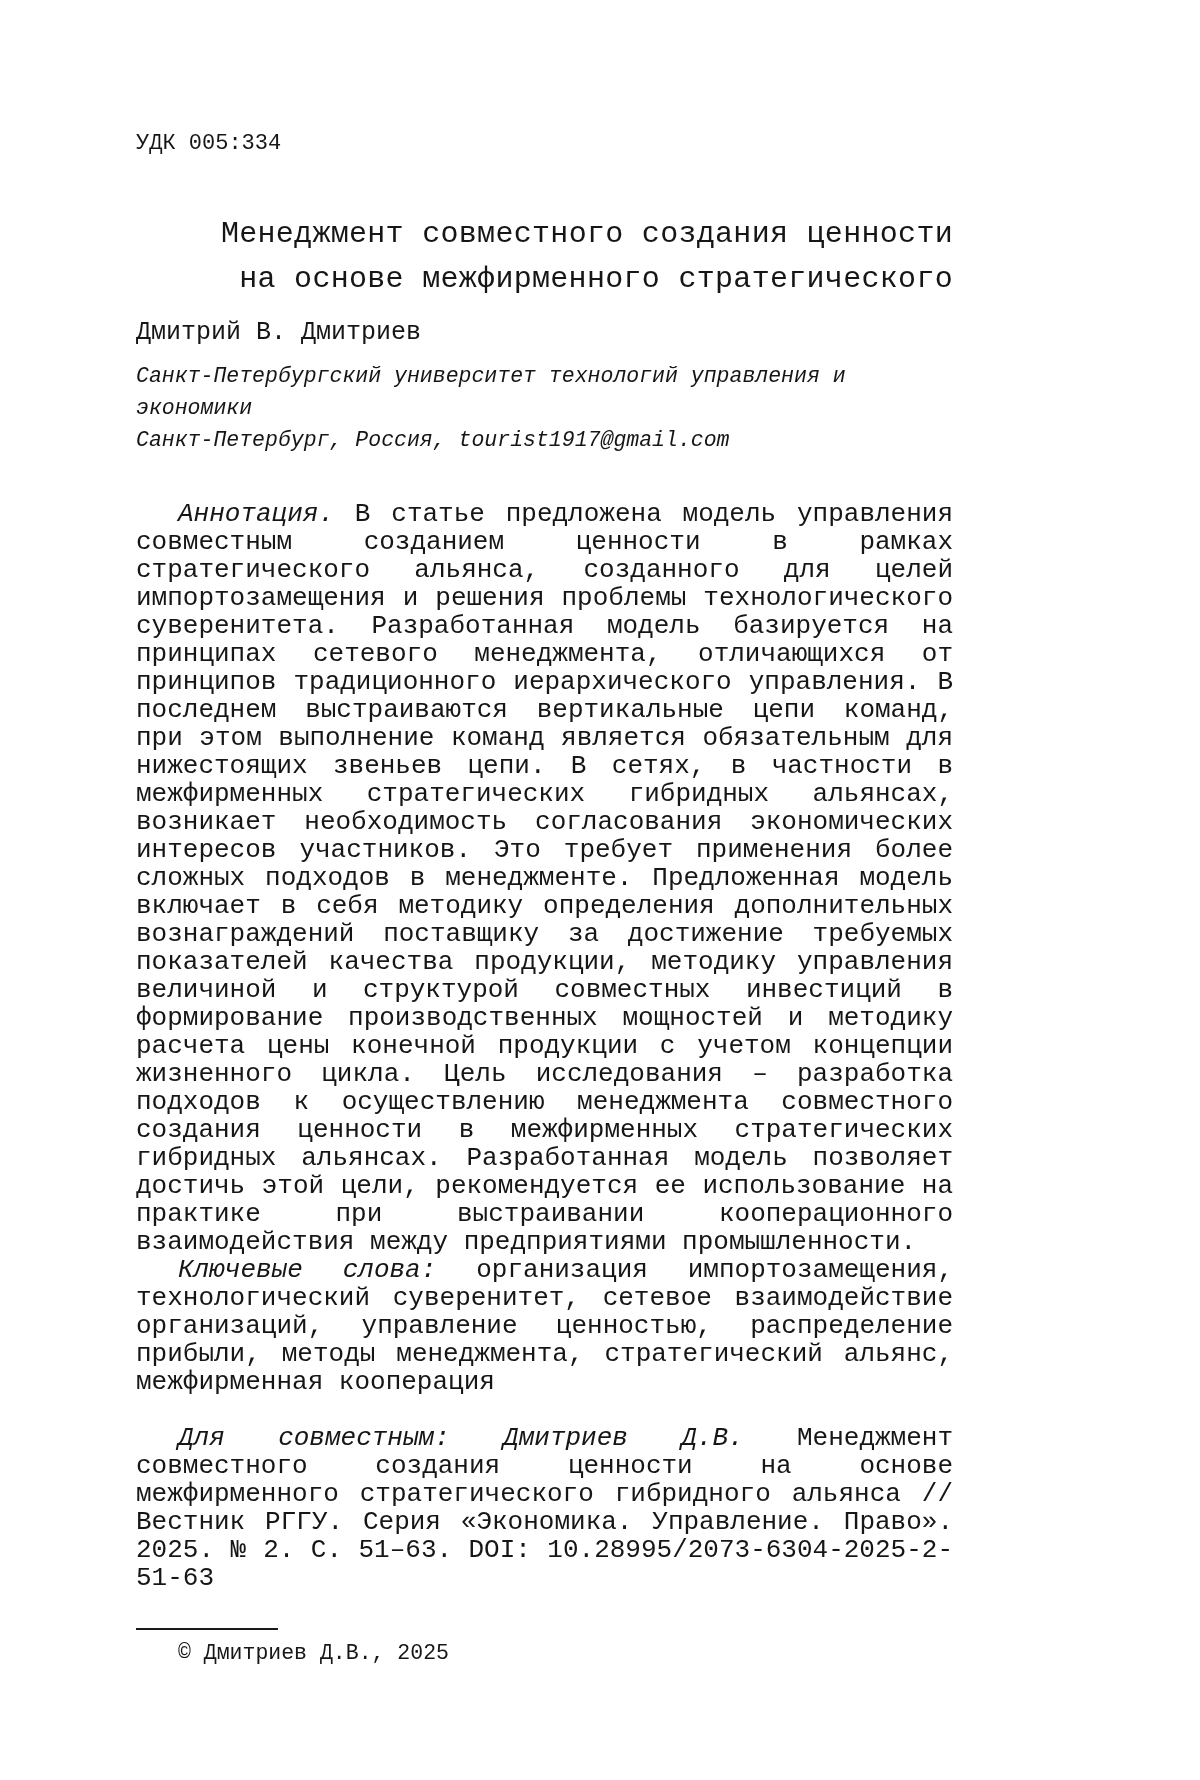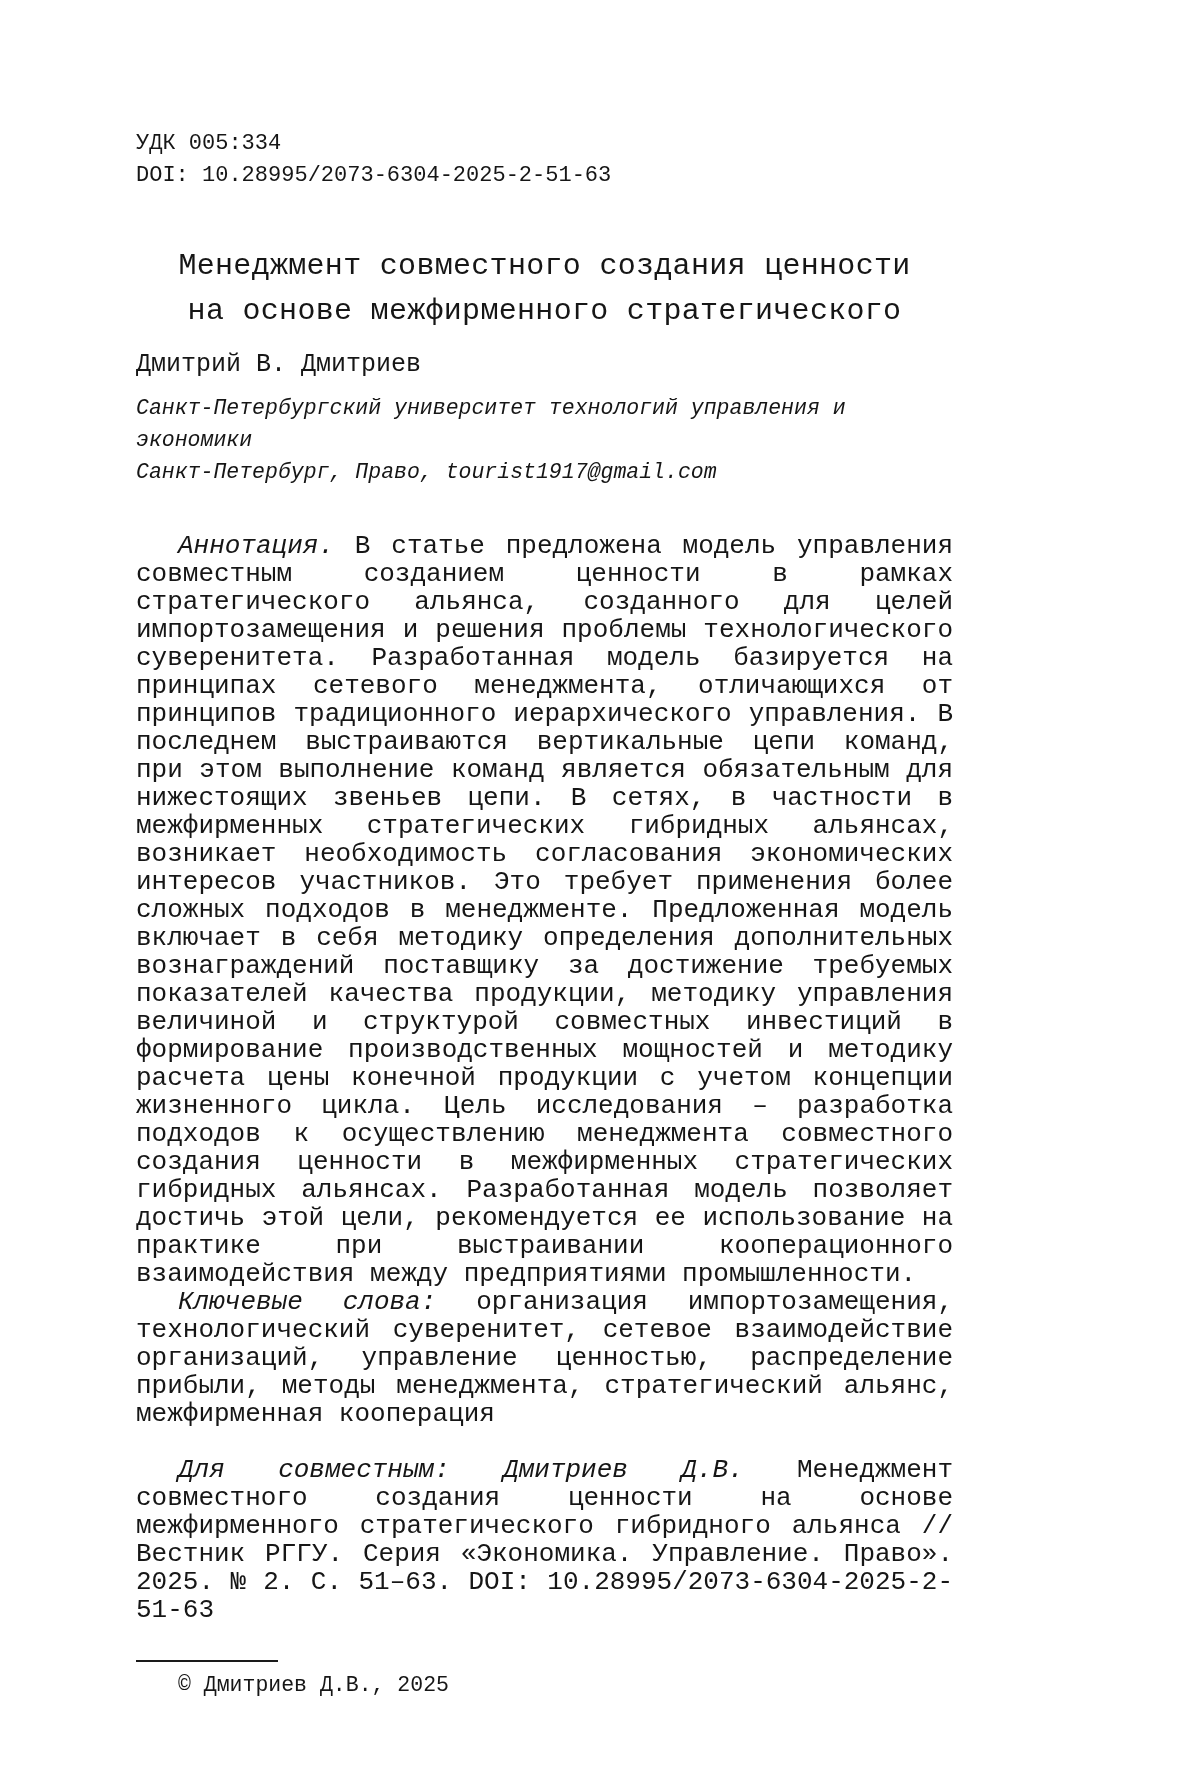--- a/index.html
+++ b/index.html
@@ -21,21 +21,21 @@
   }
   .meta-block {
     font-size: 22px;
     line-height: 32px;
   }
   .article-title {
     margin: 52px 0 0 0;
     font-size: 30px;
     line-height: 45px;
     font-weight: 400;
-    text-align: center;
+    text-align: right;
     letter-spacing: 0.3px;
   }
   .author-name {
     margin-top: 16px;
     font-size: 25px;
     line-height: 30px;
   }
   .affiliation {
     margin-top: 12px;
     font-size: 21.5px;
@@ -73,33 +73,32 @@
     white-space: nowrap;
   }
 </style>
 </head>
 <body>
 
 <div class="page">
 
   <div class="meta-block">
     <div>УДК 005:334</div>
-    <div>DOI: 10.28995/2073-6304-2025-2-51-63</div>
   </div>
 
   <h1 class="article-title">
     <div>Менеджмент совместного создания ценности</div>
     <div>на основе межфирменного стратегического</div>
   </h1>
 
   <div class="author-name">Дмитрий В. Дмитриев</div>
 
   <div class="affiliation">
     <div>Санкт-Петербургский университет технологий управления и экономики</div>
-    <div>Санкт-Петербург, Право, tourist1917@gmail.com</div>
+    <div>Санкт-Петербург, Россия, tourist1917@gmail.com</div>
   </div>
 
   <p class="body-par abstract-par">
     <span class="italic">Аннотация.</span>
     <span>В статье предложена модель управления совместным созданием ценности в рамках стратегического альянса, созданного для целей импортозамещения и решения проблемы технологического суверенитета. Разработанная модель базируется на принципах сетевого менеджмента, отличающихся от принципов традиционного иерархического управления. В последнем выстраиваются вертикальные цепи команд, при этом выполнение команд является обязательным для нижестоящих звеньев цепи. В сетях, в частности в межфирменных стратегических гибридных альянсах, возникает необходимость согласования экономических интересов участников. Это требует применения более сложных подходов в менеджменте. Предложенная модель включает в себя методику определения дополнительных вознаграждений поставщику за достижение требуемых показателей качества продукции, методику управления величиной и структурой совместных инвестиций в формирование производственных мощностей и методику расчета цены конечной продукции с учетом концепции жизненного цикла. Цель исследования – разработка подходов к осуществлению менеджмента совместного создания ценности в межфирменных стратегических гибридных альянсах. Разработанная модель позволяет достичь этой цели, рекомендуется ее использование на практике при выстраивании кооперационного взаимодействия между предприятиями промышленности.</span>
   </p>
 
   <p class="body-par">
     <span class="italic">Ключевые слова:</span>
     <span>организация импортозамещения, технологический суверенитет, сетевое взаимодействие организаций, управление ценностью, распределение прибыли, методы менеджмента, стратегический альянс, межфирменная кооперация</span>

